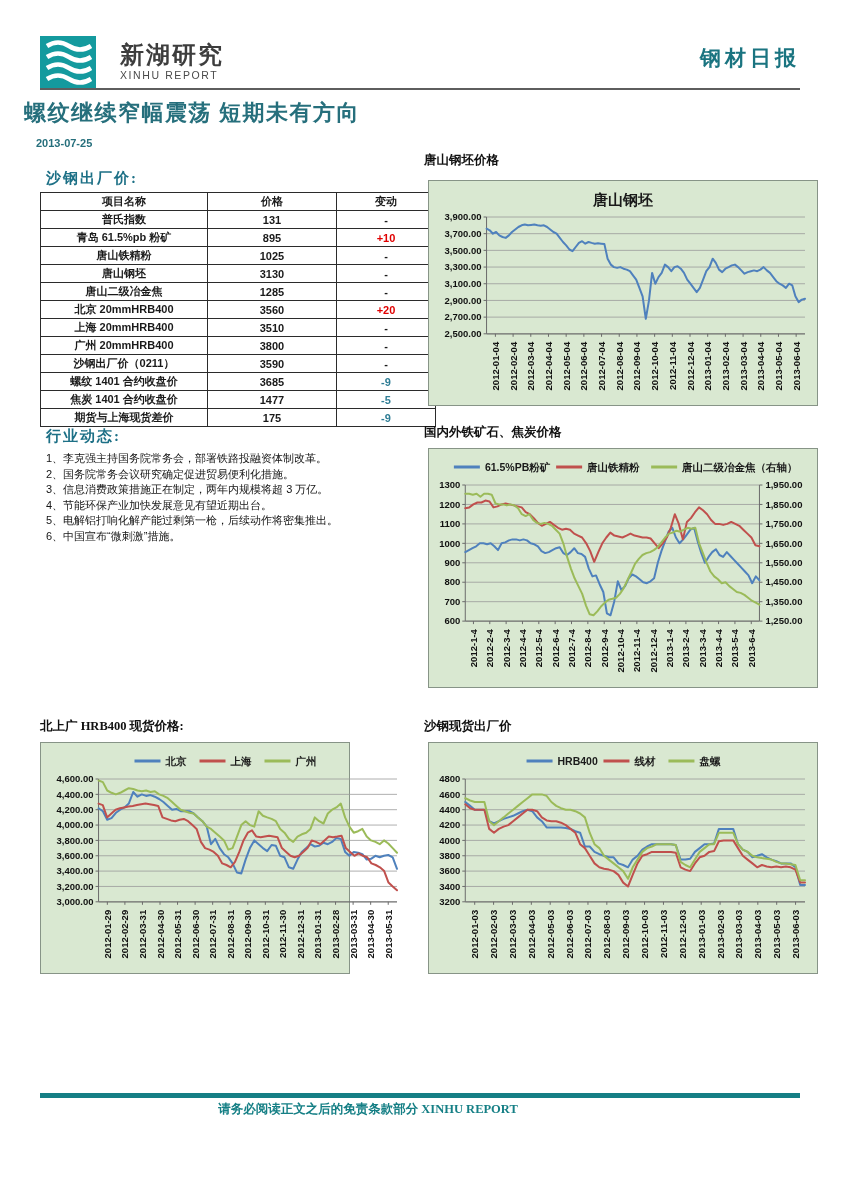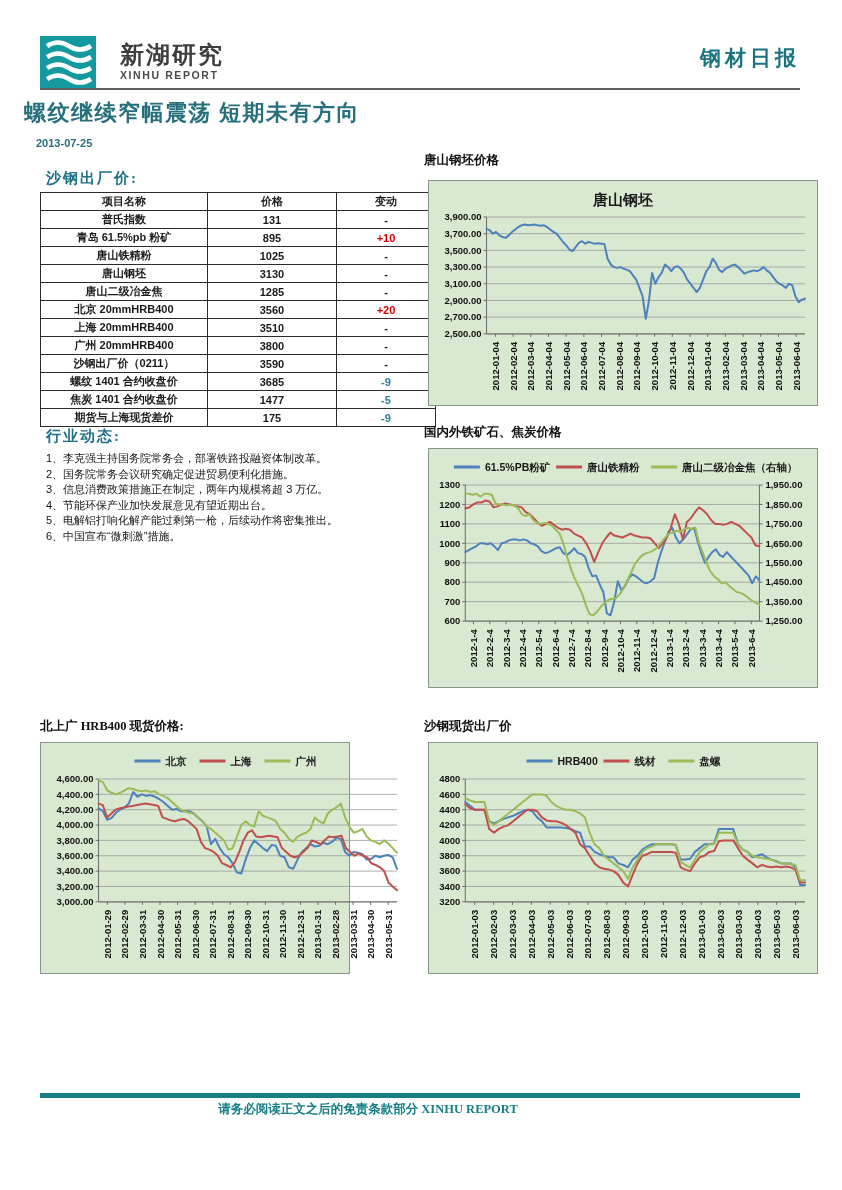--- a/index.html
+++ b/index.html
@@ -4,21 +4,21 @@
 <style>
   html,body{margin:0;padding:0;}
   body{
     width:842px;height:1190px;position:relative;background:#ffffff;
     font-family:"Liberation Sans","DejaVu Sans",sans-serif;color:#1a1a1a;overflow:hidden;
   }
   
   .logo-wrap{position:absolute;left:40px;top:36px;display:flex;align-items:center;gap:24px;}
   .logo-txt{display:flex;flex-direction:column;line-height:1;}
   .logo-cn{font-size:24px;font-weight:bold;color:#3d3d3d;letter-spacing:2px;}
-  .logo-en{font-size:10.5px;font-weight:bold;color:#4a4a4a;letter-spacing:1.6px;margin-top:3px;}
+  .logo-en{font-size:10.5px;font-weight:normal;color:#4a4a4a;letter-spacing:1.6px;margin-top:3px;}
   .report-type{position:absolute;right:42px;top:44px;font-size:21px;font-weight:bold;
     color:#1a7480;letter-spacing:4px;font-family:"Liberation Serif","DejaVu Serif",serif;}
   .header-rule{position:absolute;left:40px;top:88px;width:760px;height:2px;background:#5e5e5e;}
   .doc-title{position:absolute;left:24px;top:98px;font-size:22px;font-weight:bold;color:#266f7c;
     letter-spacing:1.5px;font-family:"Liberation Serif","DejaVu Serif",serif;}
   .doc-date{position:absolute;left:36px;top:137px;font-size:11px;font-weight:bold;color:#266f7c;}
   
   .sec-heading{position:absolute;font-size:15px;font-weight:bold;color:#1d7086;letter-spacing:2px;
     font-family:"Liberation Serif","DejaVu Serif",serif;}
   .chart-label{position:absolute;font-size:12.5px;font-weight:bold;color:#111;

